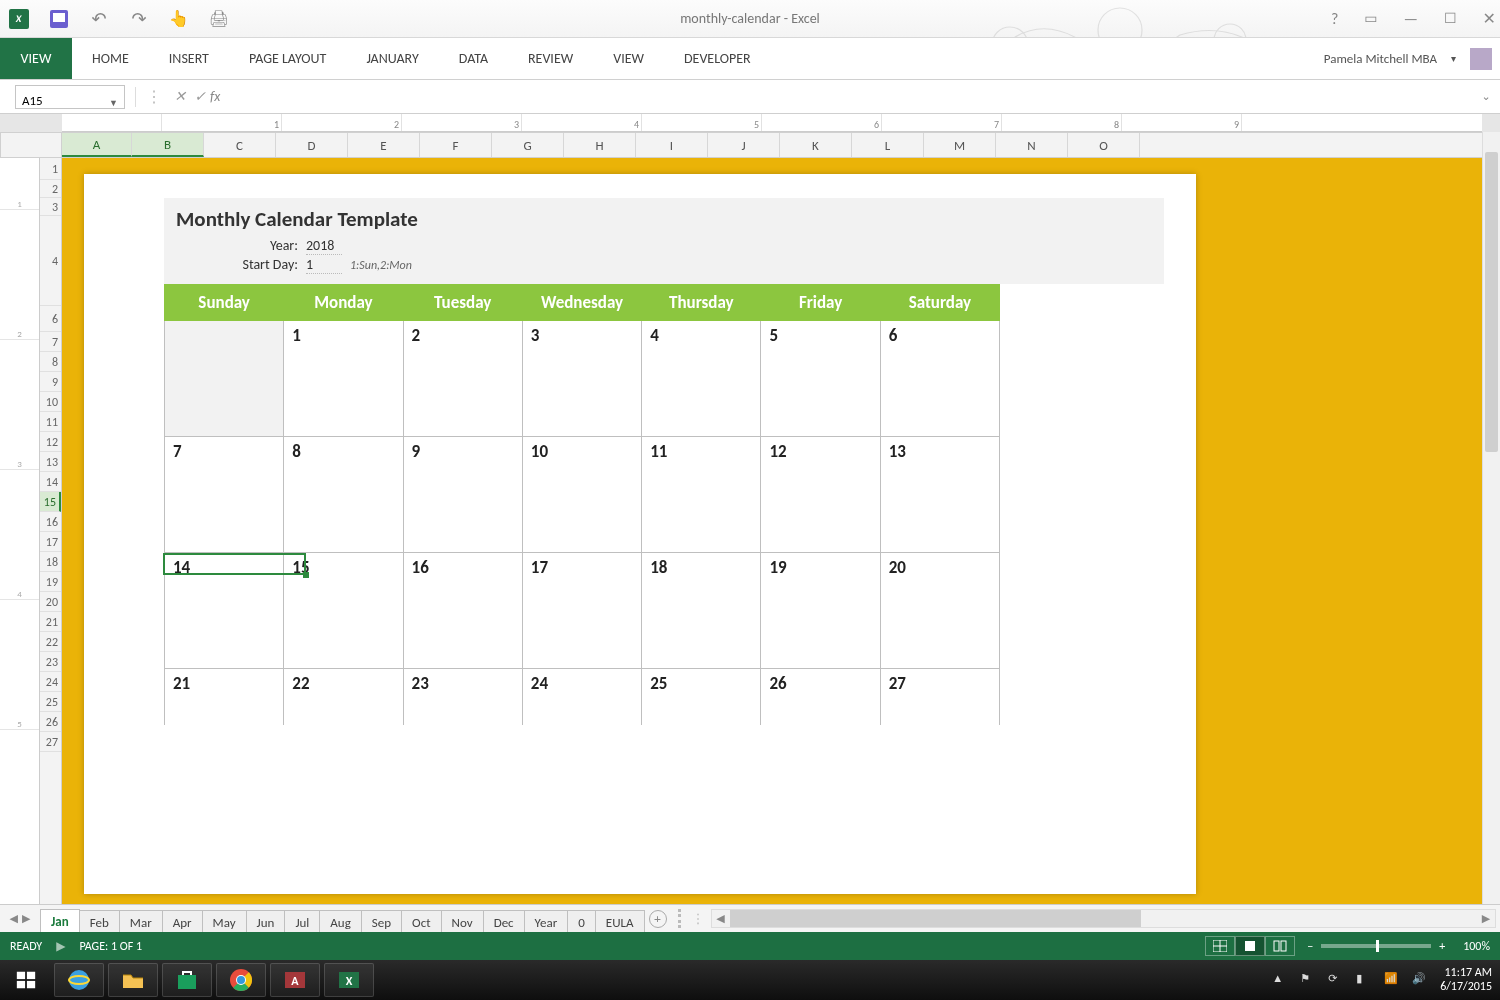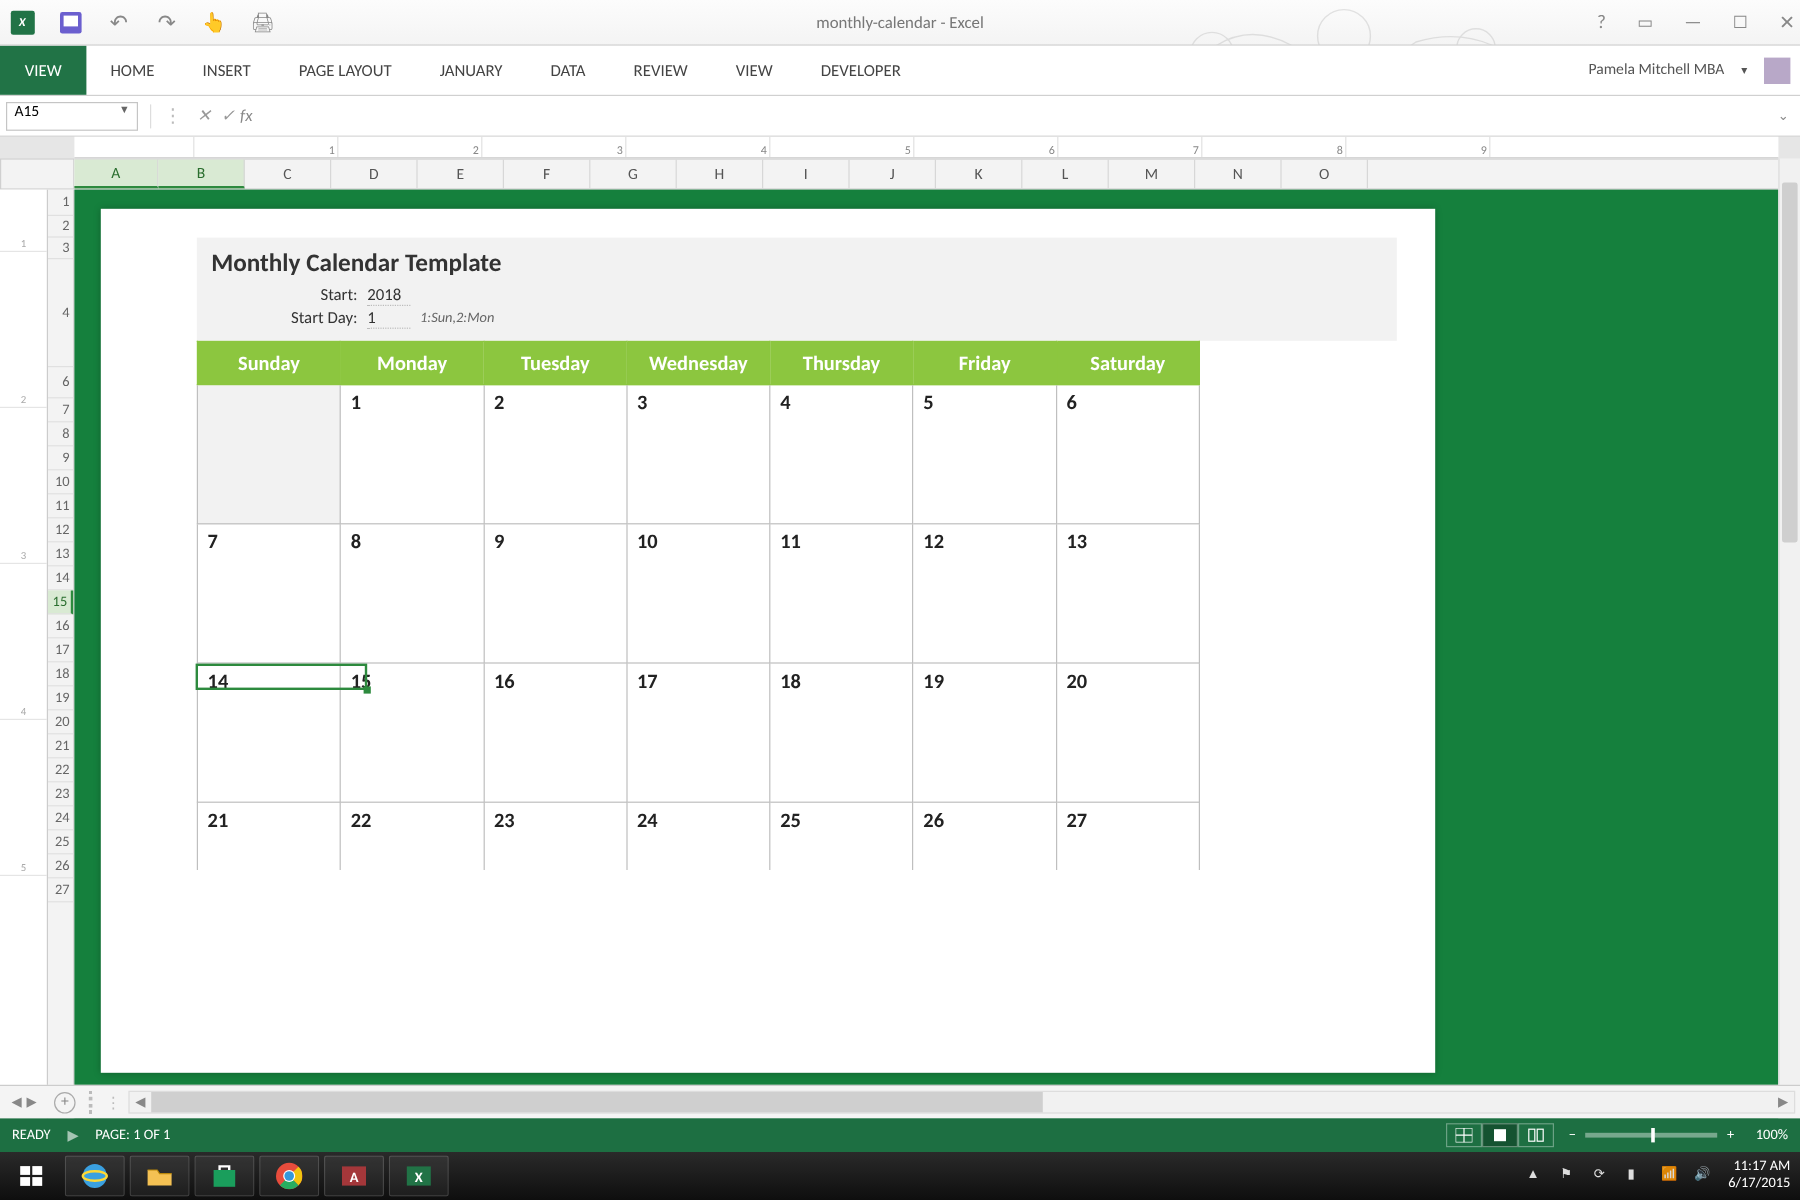--- a/index.html
+++ b/index.html
@@ -18,21 +18,21 @@
   
   .ribbon { height: 42px; background: #fff; border-bottom: 1px solid #d0d0d0; display: flex; align-items: stretch; font-size: 14px; color: #444; }
   .ribbon .file { background: #217346; color: #fff; width: 72px; display: flex; align-items: center; justify-content: center; font-size: 14px; }
   .ribbon .tab { padding: 0 20px; display: flex; align-items: center; }
   .ribbon .spacer { flex: 1; }
   .ribbon .user { padding: 0 8px; display: flex; align-items: center; gap: 14px; font-size: 13px; color: #555; }
   .ribbon .avatar { width: 22px; height: 22px; background: #b8a8c8; }
 
   
   .fbar { height: 34px; background: #fff; border-bottom: 1px solid #cfcfcf; display: flex; align-items: center; }
-  .namebox { width: 110px; height: 24px; margin-left: 5px; border: 1px solid #c5c5c5; display: flex; align-items: flex-start; padding: 0 6px; font-size: 13px; background: #fff; justify-content: space-between; }
+  .namebox { width: 110px; height: 24px; margin-left: 15px; border: 1px solid #c5c5c5; display: flex; align-items: flex-end; padding: 0 6px; font-size: 13px; background: #fff; justify-content: space-between; }
   .namebox .dd { font-size: 9px; color: #666; }
   .fbar-sep { width: 1px; height: 20px; background: #ddd; margin: 0 10px; }
   .fbar .btn { width: 20px; text-align: center; color: #999; font-size: 14px; font-style: italic; }
   .fbar .fx { font-style: italic; color: #888; font-size: 14px; margin-right: 6px; }
   .fbar input { flex: 1; border: none; height: 24px; font-size: 13px; outline: none; }
   .fbar .expand { width: 20px; color: #888; text-align: center; font-size: 11px; margin-right: 4px;}
 
   
   .sheet-area { position: absolute; top: 114px; left: 0; right: 0; bottom: 68px; background: #e6e6e6; }
   .corner { position: absolute; left: 0; top: 18px; width: 62px; height: 26px; background: #f3f3f3; border: 1px solid #d0d0d0; }
@@ -41,21 +41,21 @@
   .ruler-h div span { position: absolute; right: 2px; bottom: 0; }
   .col-headers { position: absolute; left: 62px; right: 18px; top: 18px; height: 26px; background: #f3f3f3; border-top: 1px solid #d0d0d0; border-bottom: 1px solid #d0d0d0; display: flex; font-size: 13px; color: #555; }
   .col-headers div { border-right: 1px solid #d7d7d7; display: flex; align-items: center; justify-content: center; }
   .col-headers .sel { background: #d9ead3; color: #2a6e2e; border-bottom: 2px solid #2d8a3e; }
   .row-headers { position: absolute; left: 40px; top: 44px; width: 22px; bottom: 0; background: #f3f3f3; border-right: 1px solid #d0d0d0; font-size: 12px; color: #666; }
   .row-headers div { border-bottom: 1px solid #e0e0e0; display: flex; align-items: center; justify-content: flex-end; padding-right: 3px; }
   .row-headers .sel { background: #d9ead3; color: #2a6e2e; border-right: 2px solid #2d8a3e; }
   .ruler-v { position: absolute; left: 0; top: 44px; width: 40px; bottom: 0; background: #fff; border-right: 1px solid #ccc; }
   .ruler-v .mk { position: absolute; left: 0; right: 0; border-bottom: 1px solid #e5e5e5; font-size: 9px; color: #aaa; text-align: center; }
 
-  .grid { position: absolute; left: 62px; top: 44px; right: 18px; bottom: 0; background: #15803d; overflow: hidden; }
+  .grid { position: absolute; left: 62px; top: 44px; right: 18px; bottom: 0; background: #eab308; overflow: hidden; }
   .page { position: absolute; left: 22px; top: 16px; width: 1112px; background: #fff; box-shadow: 0 0 6px rgba(0,0,0,.25); padding: 24px 0 0 0; min-height: 720px; }
   .page-inner { margin: 0 0 0 80px; width: 1000px; }
 
   .tmpl-head { background: #f2f2f2; padding: 8px 12px 10px; width: 1000px; }
   .tmpl-title { font-size: 21px; font-weight: bold; color: #333; font-family: Calibri, sans-serif; margin-bottom: 4px; }
   .tmpl-row { display: flex; align-items: center; font-size: 14px; color: #333; height: 19px; }
   .tmpl-row .lab { width: 122px; text-align: right; margin-right: 8px; }
   .tmpl-row .val { width: 36px; text-align: left; border-bottom: 1px dotted #bbb; margin-right: 8px; }
   .tmpl-row .hint { font-style: italic; font-size: 12px; color: #666; }
 
@@ -264,21 +264,21 @@
       <div style="height: 20px;">26</div>
       <div style="height: 20px;">27</div>
     </div>
 
   <div class="grid">
     <div class="page">
       <div class="page-inner">
         <div class="tmpl-head">
           <div class="tmpl-title">Monthly Calendar Template</div>
           <div class="tmpl-row">
-            <span class="lab">Start:</span>
+            <span class="lab">Year:</span>
             <span class="val">2018</span>
           </div>
           <div class="tmpl-row">
             <span class="lab">Start Day:</span>
             <span class="val">1</span>
             <span class="hint">1:Sun,2:Mon</span>
           </div>
         </div>
         <table class="cal">
           <thead>
@@ -341,20 +341,37 @@
   <div class="vscroll">
     <div class="thumb"></div>
   </div>
 </div>
 
 <div class="tabstrip" style="bottom:68px;">
   <div class="tabnav">
       <span>◀</span>
       <span>▶</span>
     </div>
+  <div class="sheettabs" id="sheettabs">
+      <div class="sheettab active">Jan</div>
+      <div class="sheettab">Feb</div>
+      <div class="sheettab">Mar</div>
+      <div class="sheettab">Apr</div>
+      <div class="sheettab">May</div>
+      <div class="sheettab">Jun</div>
+      <div class="sheettab">Jul</div>
+      <div class="sheettab">Aug</div>
+      <div class="sheettab">Sep</div>
+      <div class="sheettab">Oct</div>
+      <div class="sheettab">Nov</div>
+      <div class="sheettab">Dec</div>
+      <div class="sheettab">Year</div>
+      <div class="sheettab">0</div>
+      <div class="sheettab">EULA</div>
+    </div>
   <div class="addsheet">
       <span class="circ">+</span>
     </div>
   <div class="drag"></div>
   <span style="color:#bbb;align-self:center;margin-right:6px;">⋮</span>
   <div class="hscroll">
     <span class="arr">◀</span>
     <div class="track">
         <div class="thumb"></div>
       </div>

